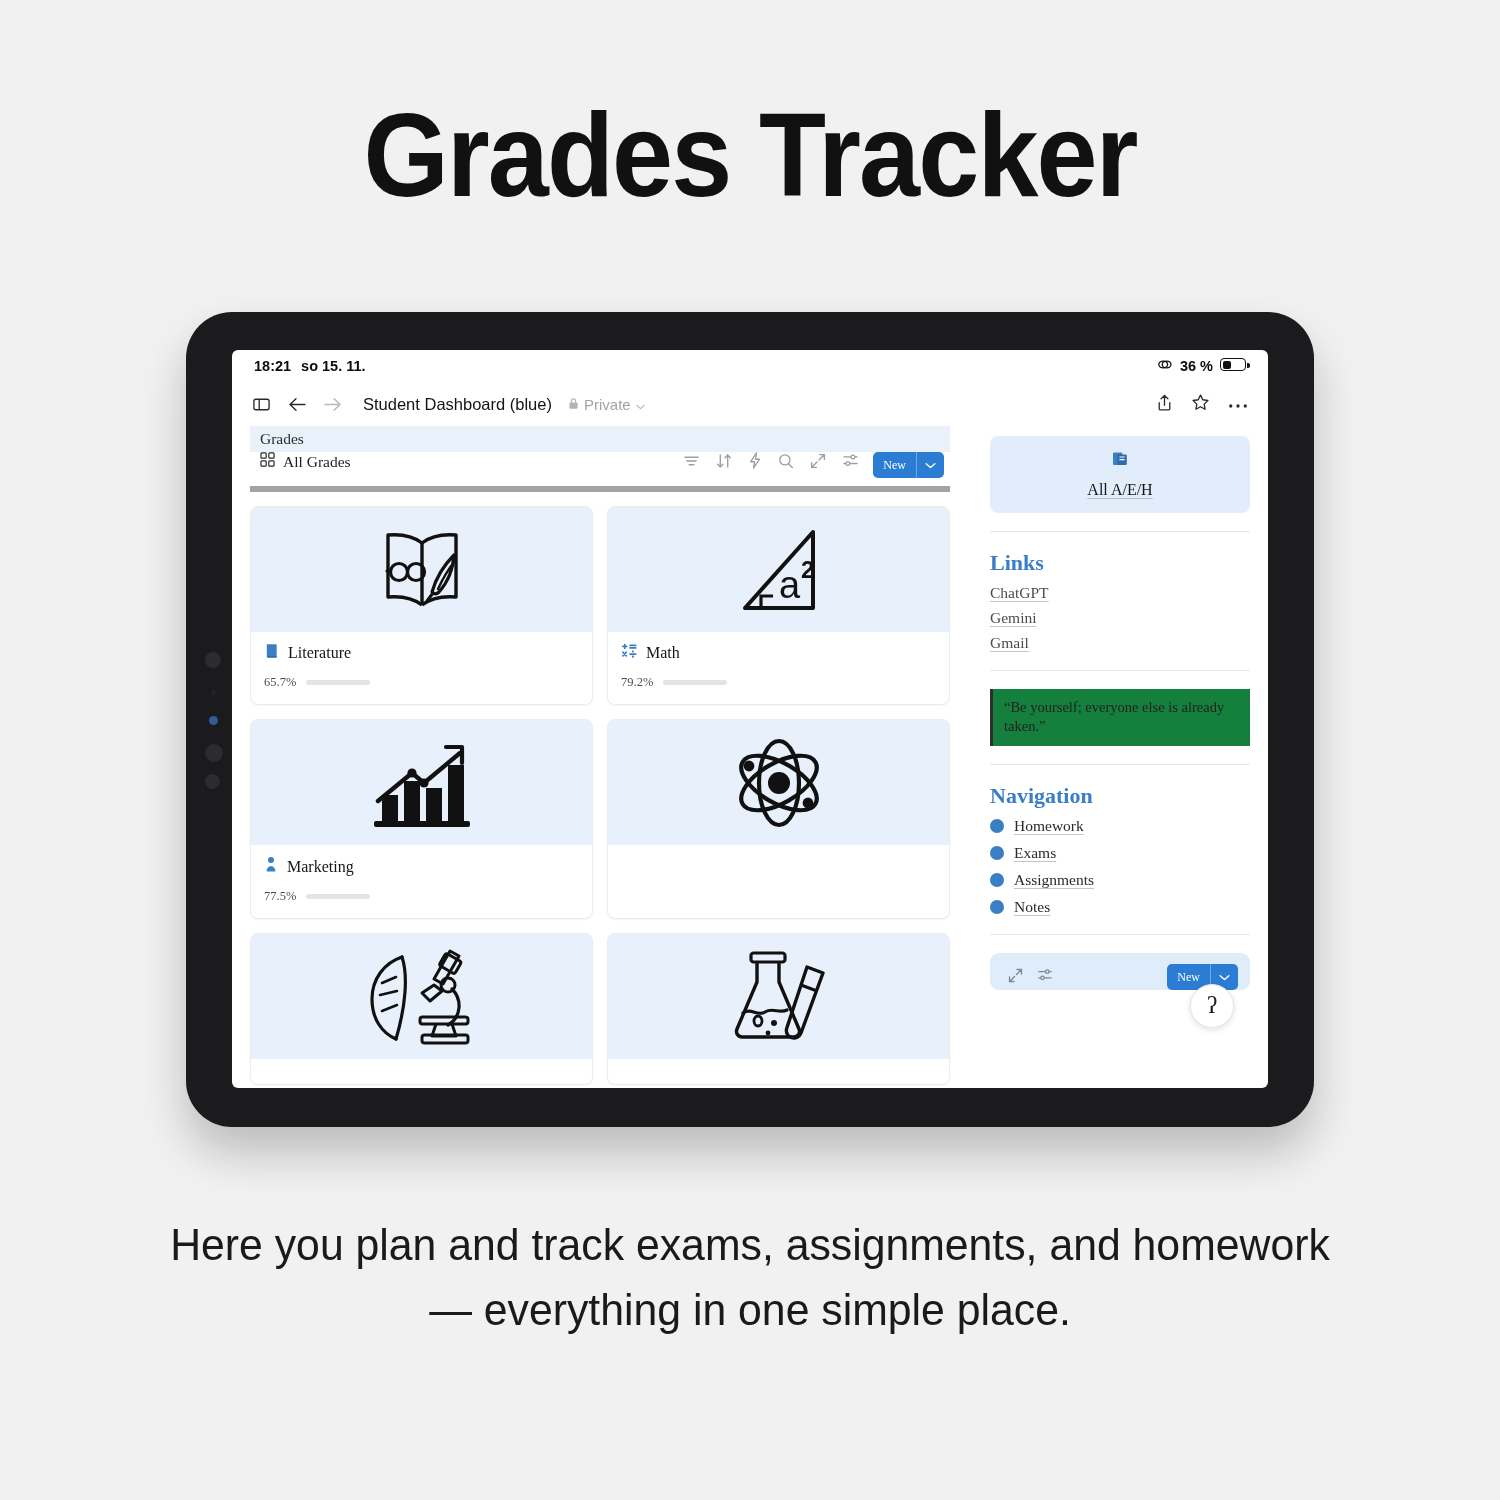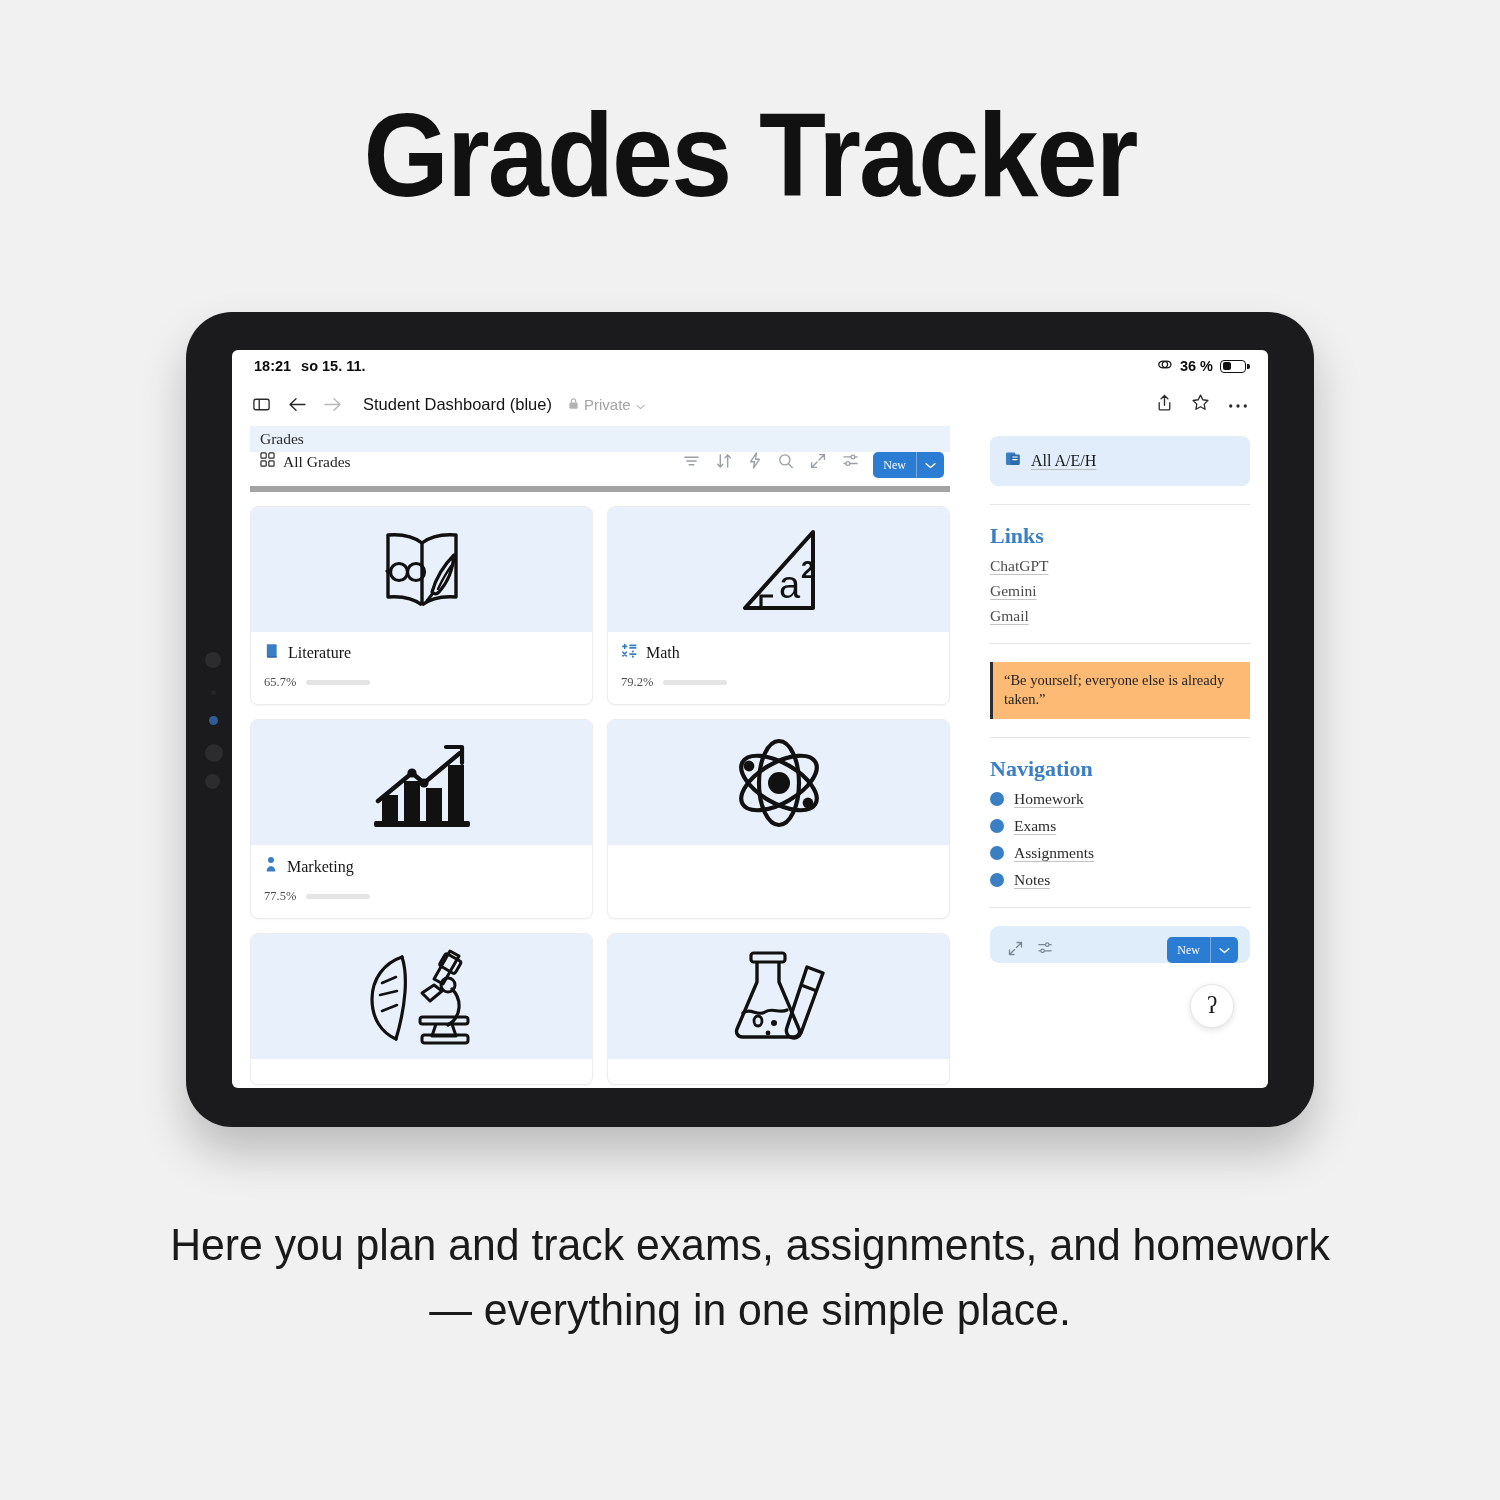--- a/index.html
+++ b/index.html
@@ -90,21 +90,21 @@
     padding: 0 22px;
     display: flex;
     align-items: center;
     justify-content: space-between;
     font-size: 14.5px;
     font-weight: 600;
     color: #0c0c0c;
   }
   .status-left { display: flex; align-items: baseline; gap: 10px; }
   .status-date { font-weight: 600; }
-  .status-right { display: flex; align-items: center; gap: 7px; }
+  .status-right { display: flex; align-items: flex-start; gap: 7px; }
   .battery-shell {
     width: 26px; height: 13px;
     border: 1.6px solid #111;
     border-radius: 4px;
     position: relative;
     display: inline-block;
   }
   .battery-shell::after {
     content:"";
     position:absolute; right:-4.5px; top:3.5px;
@@ -233,20 +233,21 @@
   }
   .bar-fill { height: 5px; background: #4a87bd; border-radius: 3px; }
 
   
   .side-pill {
     background: #e1edfa;
     border-radius: 8px;
     padding: 14px 14px;
     display: flex; align-items: center; gap: 9px;
     margin-top: 10px;
+    flex-direction: column;
   }
   .side-pill-label {
     font-family: "Liberation Serif", serif;
     font-size: 16px; color: #161616;
     text-decoration: underline;
     text-decoration-color: #bdbdbd;
     text-underline-offset: 3px;
   }
   .hrule { height: 1px; background: #e6e6e6; margin: 18px 0; }
   .side-h {
@@ -260,21 +261,21 @@
     font-family: "Liberation Serif", serif;
     font-size: 15.5px;
     color: #4c4c4c;
     text-decoration: underline;
     text-decoration-color: #c4c4c4;
     text-underline-offset: 3px;
     display: block;
     margin-bottom: 7px;
   }
   .quote {
-    background: #fdba74;
+    background: #15803d;
     border-left: 3px solid #2e2e2e;
     padding: 9px 12px 10px 11px;
     font-family: "Liberation Serif", serif;
     font-size: 14.5px;
     line-height: 1.32;
     color: #1f1f1f;
   }
   .nav-item {
     display: flex; align-items: center; gap: 10px;
     margin-bottom: 9px;

